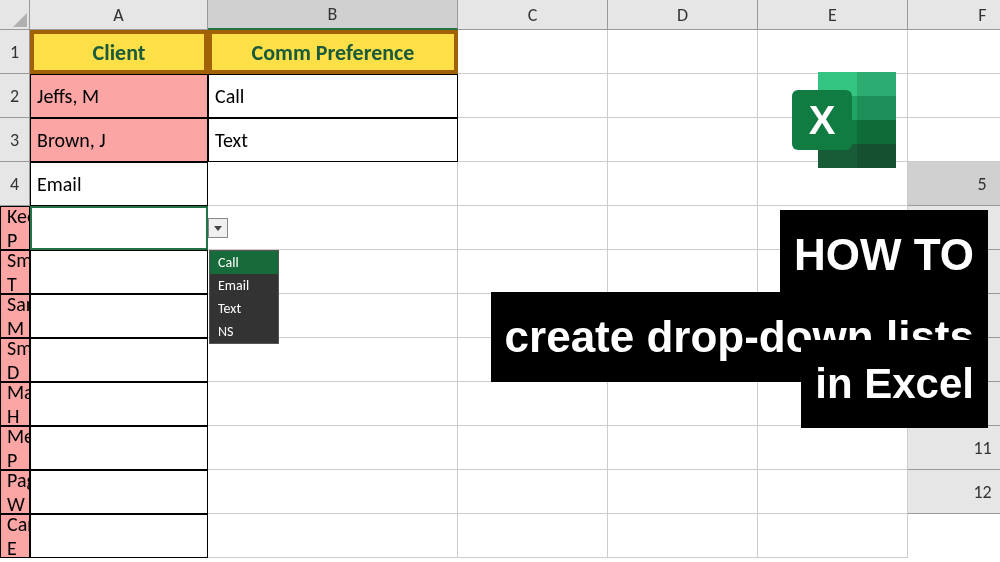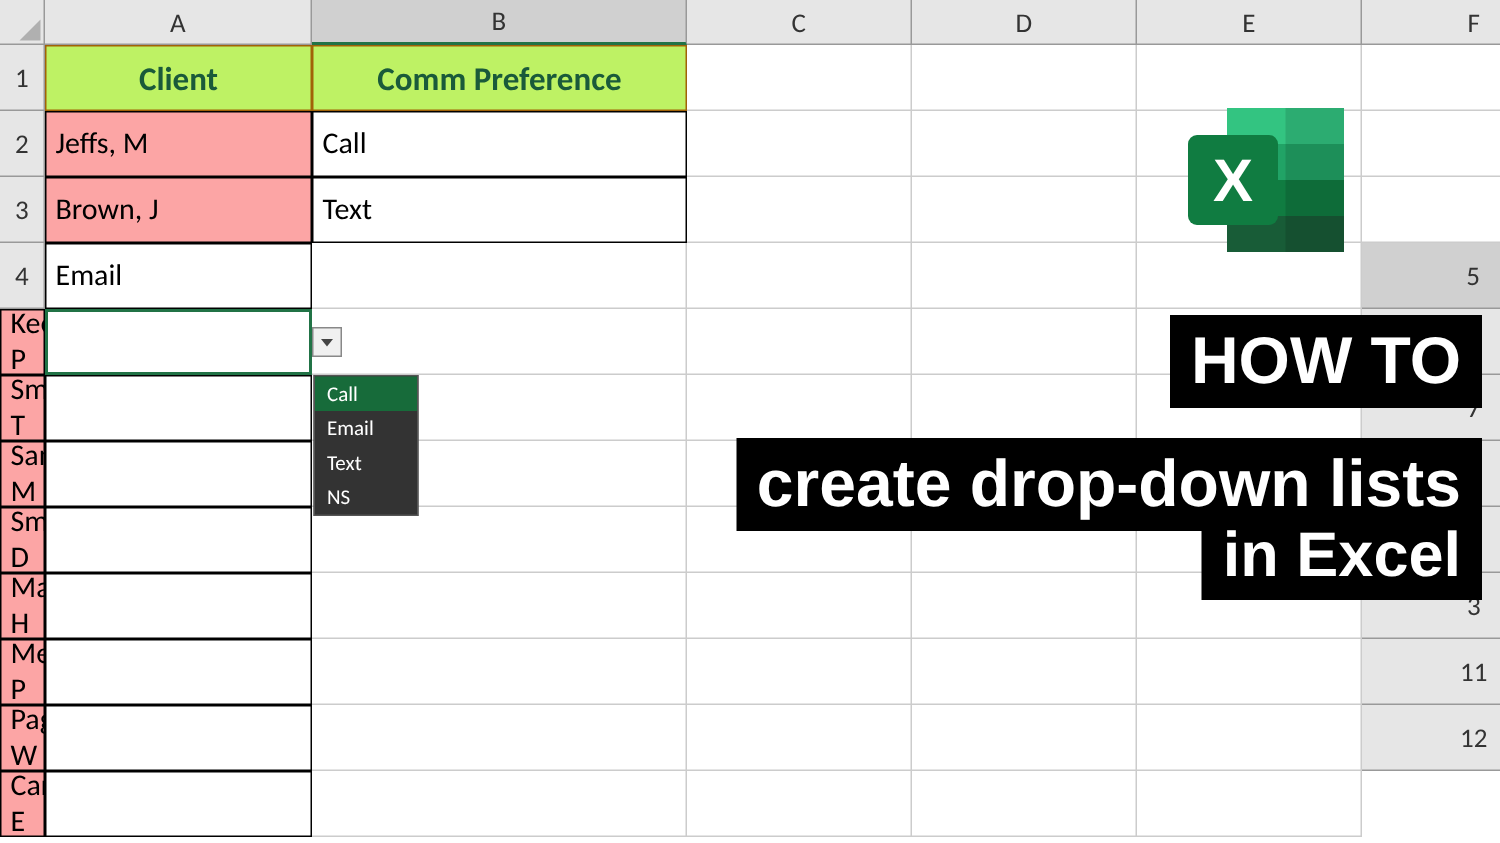--- a/index.html
+++ b/index.html
@@ -65,22 +65,22 @@
       border-right: 1px solid #ccc;
       border-bottom: 1px solid #ccc;
       padding: 0 6px;
       font-size: 20px;
       color: #000;
       display: flex;
       align-items: center;
       background: #fff;
     }
     .cell.header-cell {
-      background: #bef264;
-      border: 1px solid #a16207;
+      background: #fde047;
+      border: 4px solid #a16207;
       font-weight: bold;
       justify-content: center;
       font-size: 22px;
       color: #1a5a3a;
     }
     .cell.client-cell {
       background: #fca5a5;
       border: 1px solid #000;
     }
     .cell.pref-cell {
@@ -129,21 +129,21 @@
       background: #176b3a;
     }
     .overlay-text {
       position: absolute;
       right: 12px;
       z-index: 30;
       background: #000;
       color: #fff;
       font-family: Arial, sans-serif;
       font-weight: bold;
-      padding: 6px 14px;
+      padding: 20px 14px;
     }
     .overlay-line1 { top: 210px; font-size: 44px; }
     .overlay-line2 { top: 292px; font-size: 44px; }
     .overlay-line3 { top: 340px; font-size: 42px; }
     .excel-icon {
       position: absolute;
       right: 100px;
       top: 70px;
       width: 110px;
       height: 100px;

